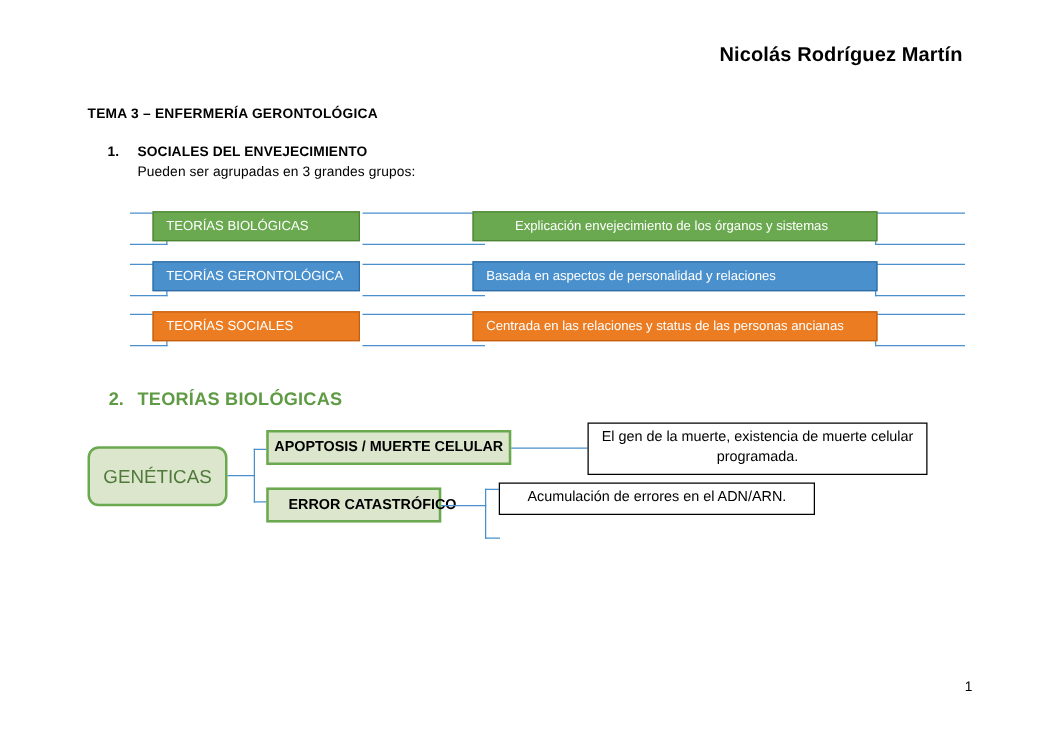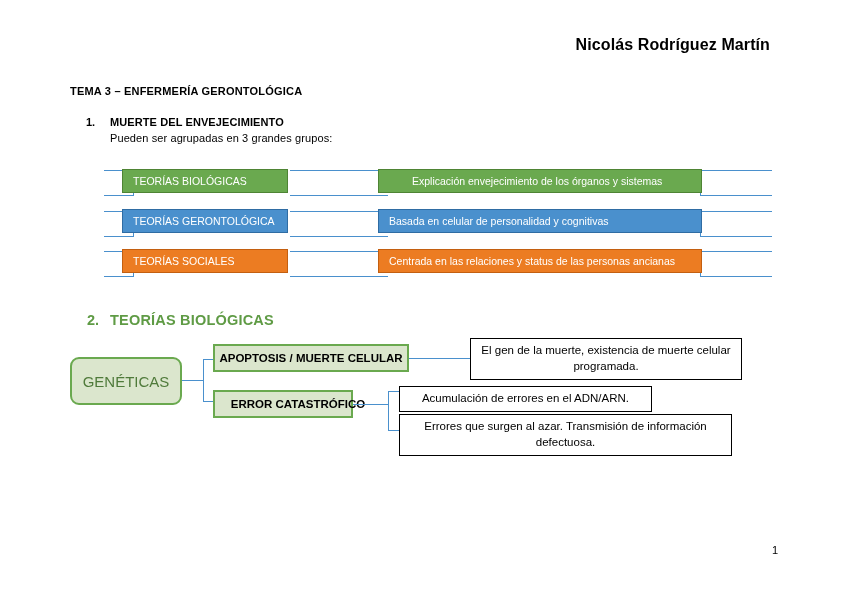--- a/index.html
+++ b/index.html
@@ -173,40 +173,40 @@
 </head>
 <body>
 
 <div class="page">
 
   <div class="author">Nicolás Rodríguez Martín</div>
 
   <div class="doc-title">TEMA 3 – ENFERMERÍA GERONTOLÓGICA</div>
 
   <div class="item1-num">1.</div>
-  <div class="item1-title">MUERTE DEL ENVEJECIMIENTO</div>
+  <div class="item1-title">SOCIALES DEL ENVEJECIMIENTO</div>
   <div class="item1-sub">Pueden ser agrupadas en 3 grandes grupos:</div>
 
   <div class="conn noleft" style="left:104px; top:170px; width:30px; height:26px;"></div>
   <div class="conn noleft noright" style="left:290px; top:170px; width:98px; height:26px;"></div>
   <div class="conn noright" style="left:700px; top:170px; width:72px; height:26px;"></div>
 
   <div class="conn noleft" style="left:104px; top:211px; width:30px; height:26px;"></div>
   <div class="conn noleft noright" style="left:290px; top:211px; width:98px; height:26px;"></div>
   <div class="conn noright" style="left:700px; top:211px; width:72px; height:26px;"></div>
 
   <div class="conn noleft" style="left:104px; top:251px; width:30px; height:26px;"></div>
   <div class="conn noleft noright" style="left:290px; top:251px; width:98px; height:26px;"></div>
   <div class="conn noright" style="left:700px; top:251px; width:72px; height:26px;"></div>
 
   <div class="gbox left green-fill" style="top:169px;">TEORÍAS BIOLÓGICAS</div>
   <div class="gbox right green-fill" style="top:169px;padding-left:33px;">Explicación envejecimiento de los órganos y sistemas</div>
 
   <div class="gbox left blue-fill" style="top:209px;">TEORÍAS GERONTOLÓGICA</div>
-  <div class="gbox right blue-fill" style="top:209px;">Basada en celular de personalidad y cognitivas</div>
+  <div class="gbox right blue-fill" style="top:209px;">Basada en aspectos de personalidad y relaciones</div>
 
   <div class="gbox left orange-fill" style="top:249px;">TEORÍAS SOCIALES</div>
   <div class="gbox right orange-fill" style="top:249px;">Centrada en las relaciones y status de las personas ancianas</div>
 
   <div class="sec2-num">2.</div>
   <div class="sec2-title">TEORÍAS BIOLÓGICAS</div>
 
   <div class="geneticas">GENÉTICAS</div>
 
   <div class="line" style="left:182px; top:380px; width:22px; height:1px;"></div>
@@ -220,17 +220,16 @@
   <div class="line" style="left:409px; top:358px; width:62px; height:1px;"></div>
 
   <div class="wbox" style="left:470px; top:338px; width:272px; height:42px;">El gen de la muerte, existencia de muerte celular programada.</div>
 
   <div class="line" style="left:353px; top:404px; width:36px; height:1px;"></div>
   <div class="line" style="left:388px; top:391px; width:1px; height:40px;"></div>
   <div class="line" style="left:388px; top:391px; width:12px; height:1px;"></div>
   <div class="line" style="left:388px; top:430px; width:12px; height:1px;"></div>
 
   <div class="wbox" style="left:399px; top:386px; width:253px; height:26px;">Acumulación de errores en el ADN/ARN.</div>
-  <div class="wbox" style="left:399px; top:414px; width:333px; height:42px;">Errores que surgen al azar. Transmisión de información defectuosa.</div>
 
   <div class="page-num">1</div>
 
 </div>
 
 </body></html>

